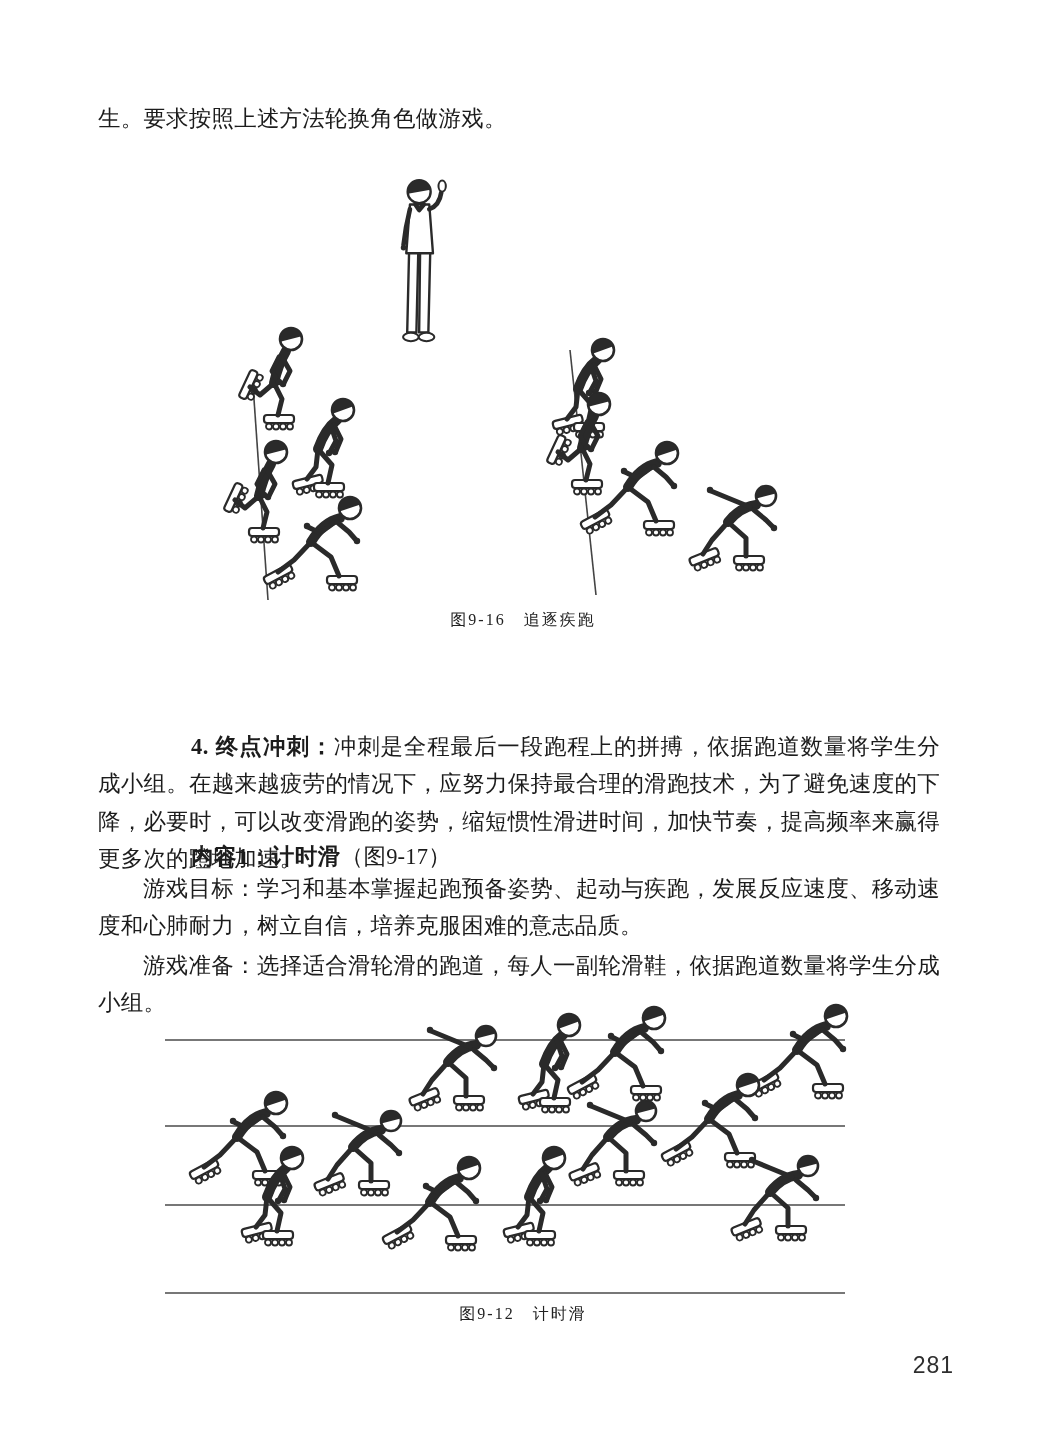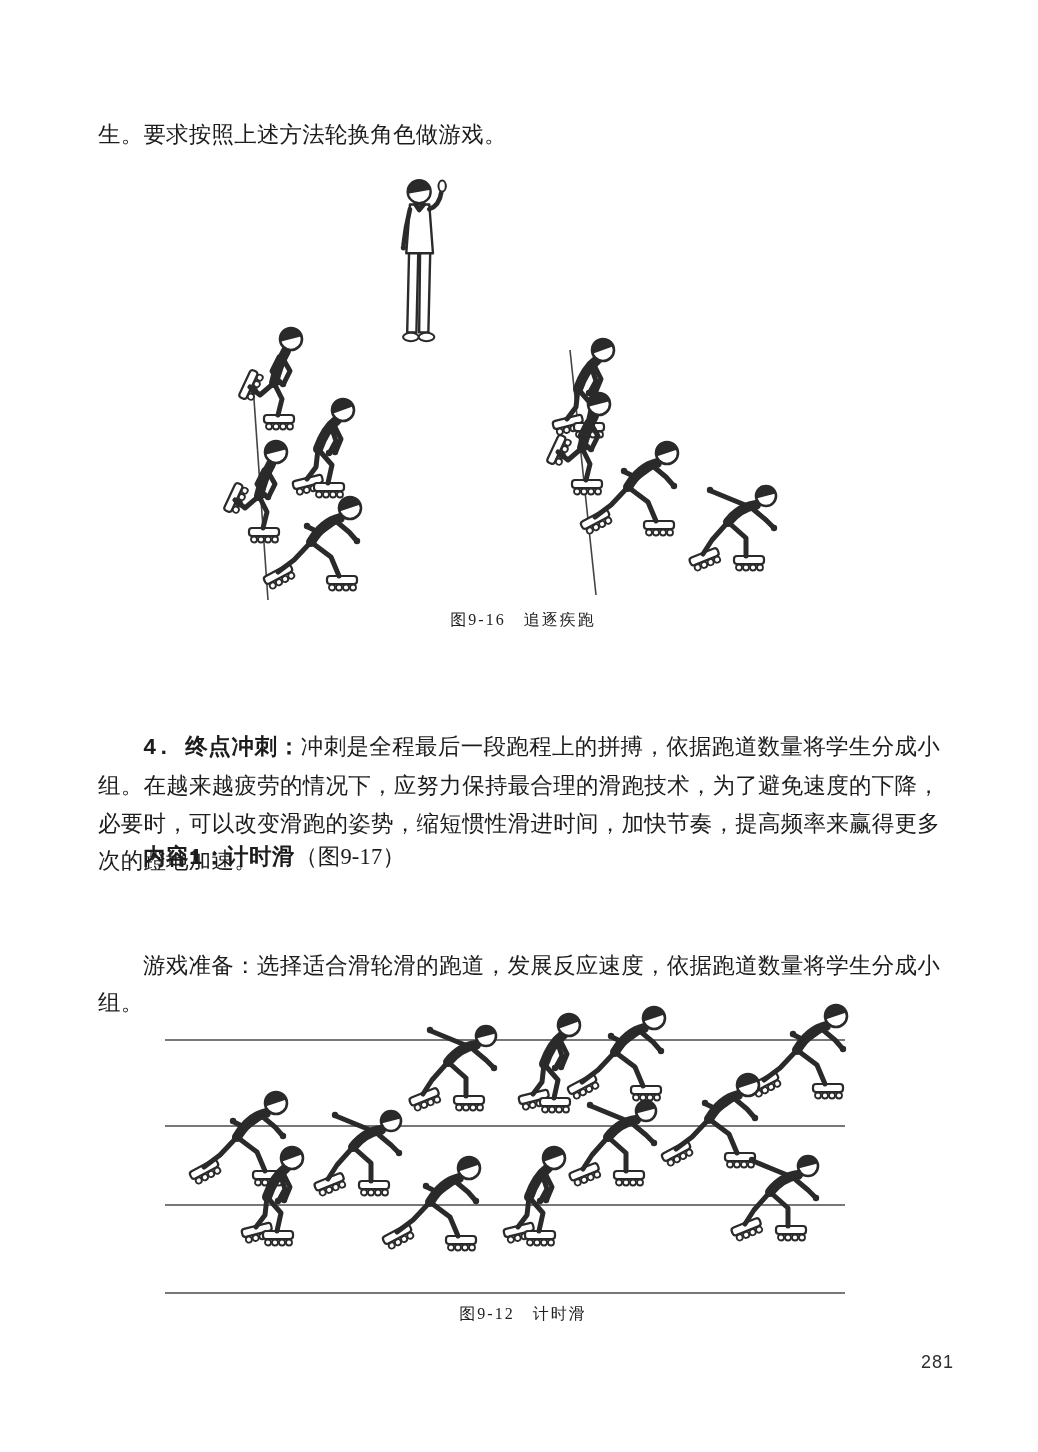--- a/index.html
+++ b/index.html
@@ -21,39 +21,40 @@
     position:absolute;
     left:98px;width:842px;
     font-size:22.5px;
     line-height:37.4px;
     text-align:justify;
     letter-spacing:0.2px;
     margin:0;
   }
   .indent{text-indent:2em;}
   .hei{
-    font-family:Liberation Mono, monospace;
+    font-family:Liberation Serif, serif;
     font-weight:700;
     letter-spacing:0.5px;
+    margin-left:48px;
   }
   .figure{position:absolute;}
   .figure svg{display:block;color:var(--figure-stroke,#2a2a2a);}
   .caption{
     position:absolute;left:0;width:100%;
     text-align:center;
     font-size:16px;
     letter-spacing:2px;
     color:#222222;
     margin:4px;
   }
   .pagenum{
     position:absolute;
     top:1352px;right:84px;
     font-family:"Liberation Sans","DejaVu Sans",sans-serif;
-    font-size:18px;
+    font-size:23px;
     color:#2e2e2e;
     letter-spacing:1px;
   }
   .limb{fill:none;stroke:currentColor;stroke-width:5;stroke-linecap:round;stroke-linejoin:round;}
   .torso{fill:none;stroke:currentColor;stroke-width:10;stroke-linecap:round;}
   .fist{fill:currentColor;}
   .headface{fill:#ffffff;stroke:currentColor;stroke-width:2.6;}
   .hair{fill:currentColor;}
   .boot{fill:#ffffff;stroke:currentColor;stroke-width:2.2;}
   .wheel{fill:#ffffff;stroke:currentColor;stroke-width:1.8;}
@@ -150,21 +151,21 @@
       <ellipse class="boot" cx="56" cy="175" rx="8.5" ry="4.5"></ellipse>
       <path class="limb" d="M44 31 L48 37 L53 31" stroke-width="2"></path>
       <circle class="headface" cx="48" cy="17" r="12.5"></circle>
       <path class="hair" d="M35.5 17 a12.5 12.5 0 0 1 25 0 Z" transform="rotate(-10 48 17)"></path>
     </g>
   </defs>
 </svg>
 
 <div id="page">
 
-  <p class="bodytext" style="top:116px">生。要求按照上述方法轮换角色做游戏。</p>
+  <p class="bodytext" style="top:100px">生。要求按照上述方法轮换角色做游戏。</p>
 
   <div class="figure" style="top:172px;left:180px">
     <svg width="660" height="432" viewBox="0 0 660 432">
       <line class="startline" x1="73" y1="213" x2="88" y2="428"></line>
       <line class="startline" x1="390" y1="178" x2="416" y2="423"></line>
       <use href="#p-teacher" transform="translate(195,4) scale(0.92)"></use>
 
       <use href="#p-startlift" x="50" y="147"></use>
       <use href="#p-start" x="100" y="217"></use>
       <use href="#p-startlift" x="35" y="260"></use>
@@ -176,22 +177,23 @@
       <use href="#p-glide" x="506" y="296"></use>
     </svg>
   </div>
   <p class="caption" style="top:606px">图9-16　追逐疾跑</p>
 
 
   <p class="bodytext indent" style="top:728px"><span class="hei">4. 终点冲刺：</span><span>冲刺是全程最后一段跑程上的拼搏，依据跑道数量将学生分成小组。在越来越疲劳的情况下，应努力保持最合理的滑跑技术，为了避免速度的下降，必要时，可以改变滑跑的姿势，缩短惯性滑进时间，加快节奏，提高频率来赢得更多次的蹬地加速。</span></p>
 
   <p class="bodytext indent" style="top:838px"><span class="hei">内容1：计时滑</span><span>（图9-17）</span></p>
 
-
-  <p class="bodytext indent" style="top:947px">游戏准备：选择适合滑轮滑的跑道，发展反应速度，依据跑道数量将学生分成小组。</p>
+  <p class="bodytext indent" style="top:870px">游戏目标：学习和基本掌握起跑预备姿势、起动与疾跑，发展反应速度、移动速度和心肺耐力，树立自信，培养克服困难的意志品质。</p>
+
+  <p class="bodytext indent" style="top:947px">游戏准备：选择适合滑轮滑的跑道，每人一副轮滑鞋，依据跑道数量将学生分成小组。</p>
 
   <div class="figure" style="top:992px;left:98px">
     <svg width="842" height="312" viewBox="0 0 842 312">
       <line class="laneline" x1="67" y1="48" x2="747" y2="48"></line>
       <line class="laneline" x1="67" y1="134" x2="747" y2="134"></line>
       <line class="laneline" x1="67" y1="213" x2="747" y2="213"></line>
       <line class="laneline" x1="67" y1="301" x2="747" y2="301"></line>
 
       <use href="#p-glide" x="308" y="16"></use>
       <use href="#p-start" x="408" y="12"></use>

